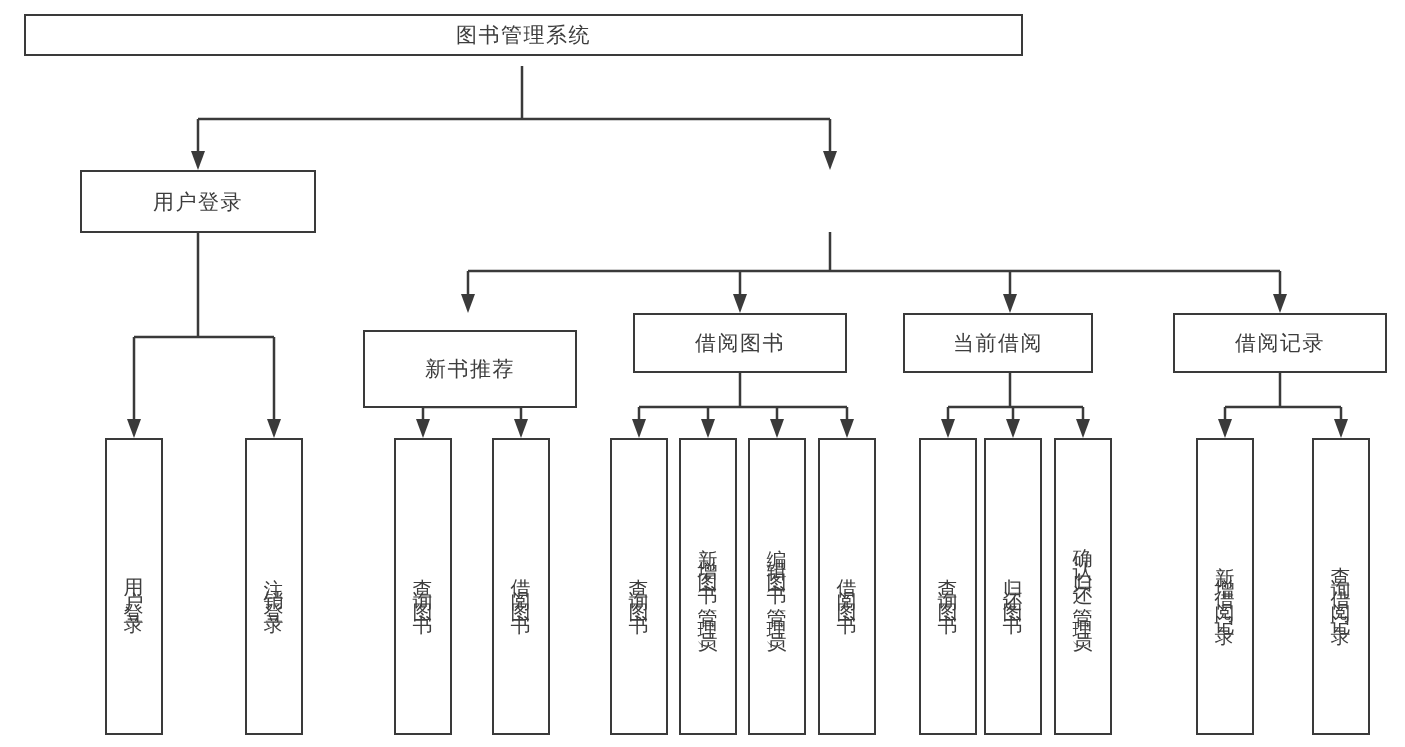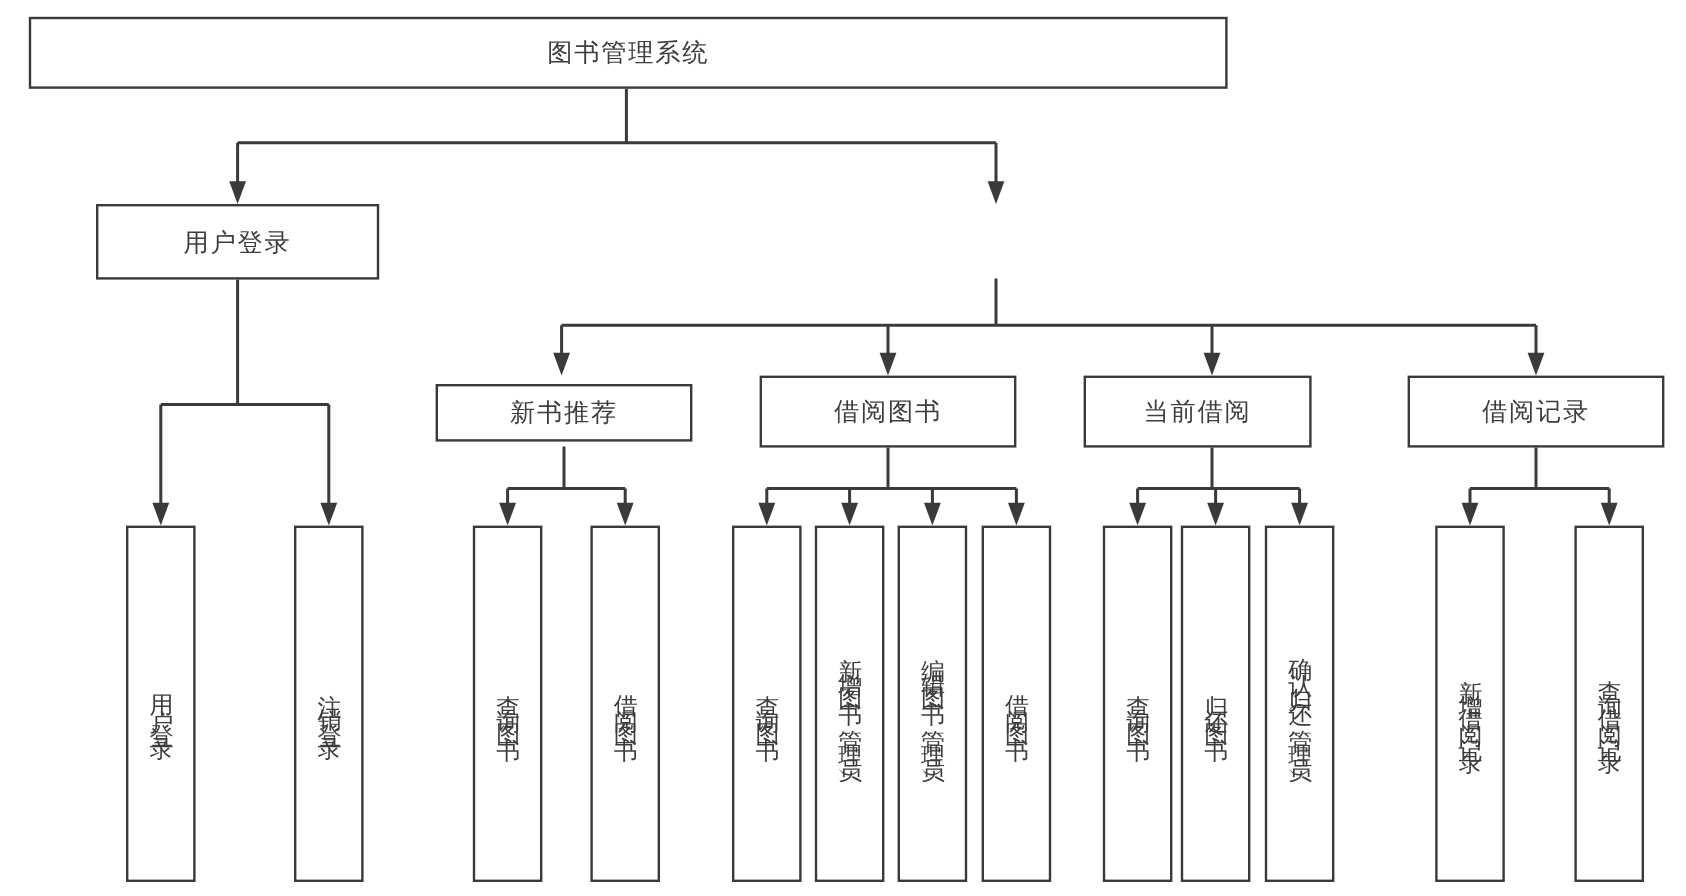--- a/index.html
+++ b/index.html
@@ -61,29 +61,29 @@
       <polygon points="777,438 770,419 784,419"></polygon>
       <polygon points="847,438 840,419 854,419"></polygon>
       <polygon points="948,438 941,419 955,419"></polygon>
       <polygon points="1013,438 1006,419 1020,419"></polygon>
       <polygon points="1083,438 1076,419 1090,419"></polygon>
       <polygon points="1225,438 1218,419 1232,419"></polygon>
       <polygon points="1341,438 1334,419 1348,419"></polygon>
     </g>
   </svg>
 
-  <div class="node hnode" style="left:24px;top:14px;width:999px;height:60px">
+  <div class="node hnode" style="left:24px;top:14px;width:999px;height:42px">
     <span>图书管理系统</span>
   </div>
 
   <div class="node hnode" style="left:80px;top:170px;width:236px;height:63px">
     <span>用户登录</span>
   </div>
 
-  <div class="node hnode" style="left:363px;top:320px;width:214px;height:48px">
+  <div class="node hnode" style="left:363px;top:330px;width:214px;height:78px">
     <span>新书推荐</span>
   </div>
   <div class="node hnode" style="left:633px;top:313px;width:214px;height:60px">
     <span>借阅图书</span>
   </div>
   <div class="node hnode" style="left:903px;top:313px;width:190px;height:60px">
     <span>当前借阅</span>
   </div>
   <div class="node hnode" style="left:1173px;top:313px;width:214px;height:60px">
     <span>借阅记录</span>

